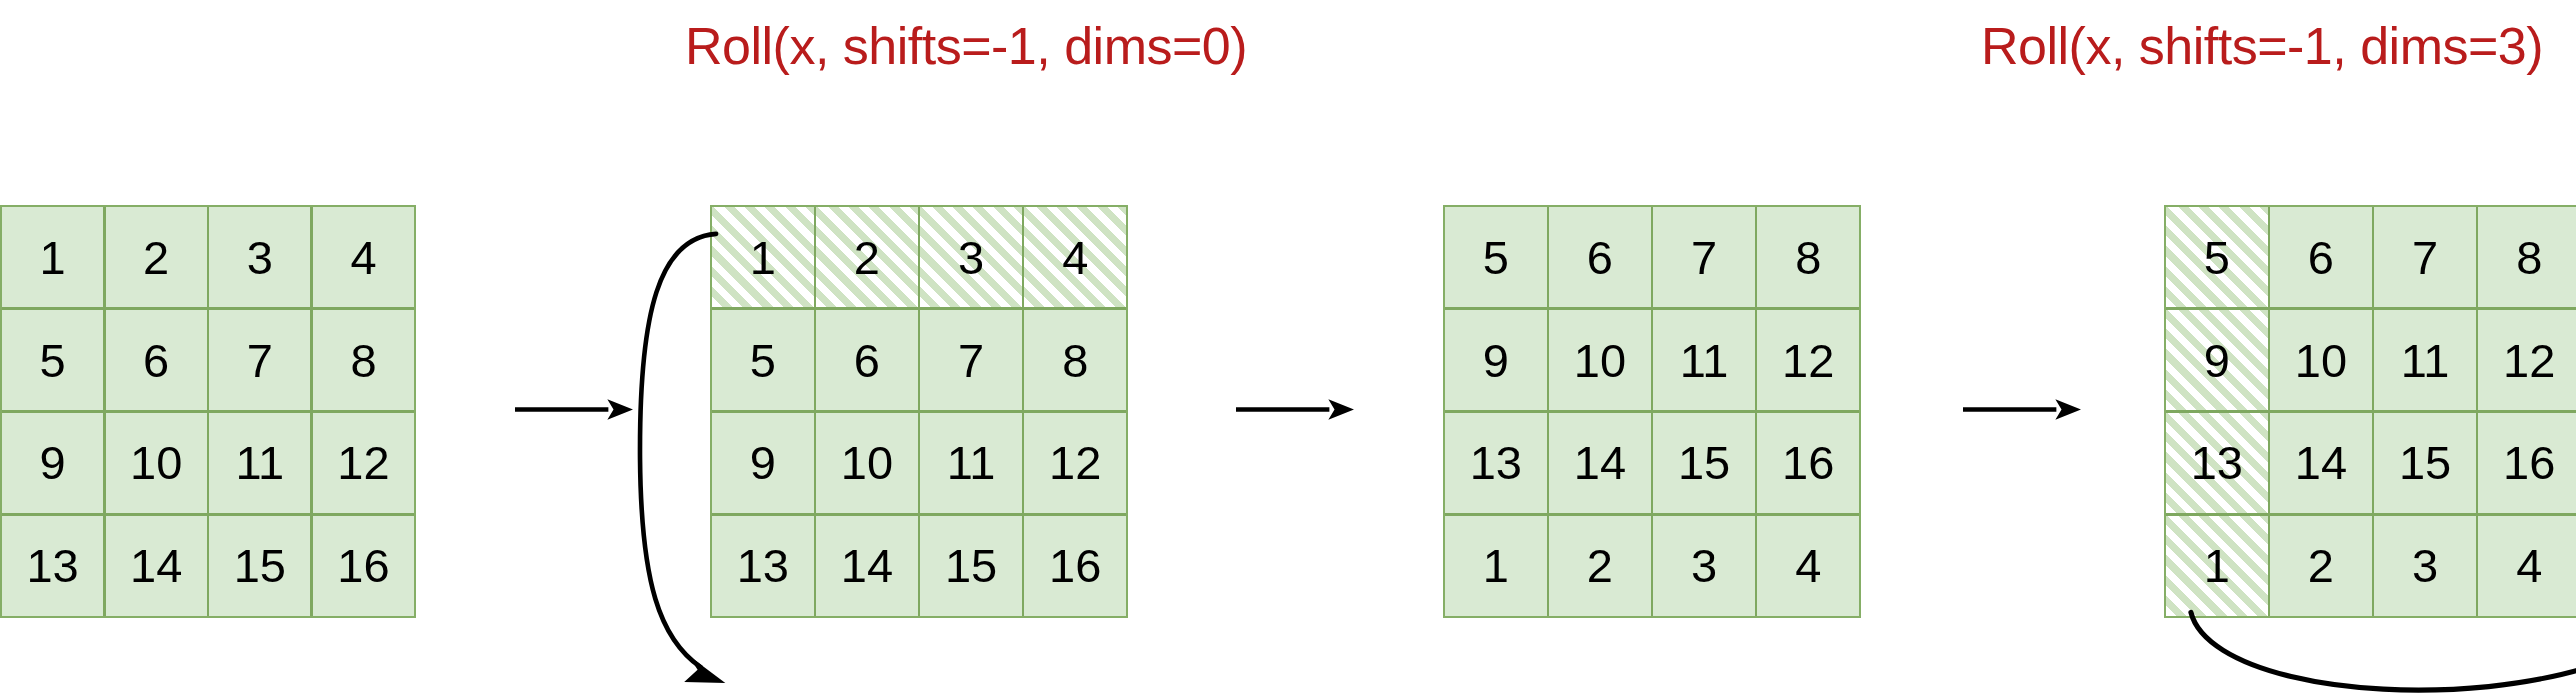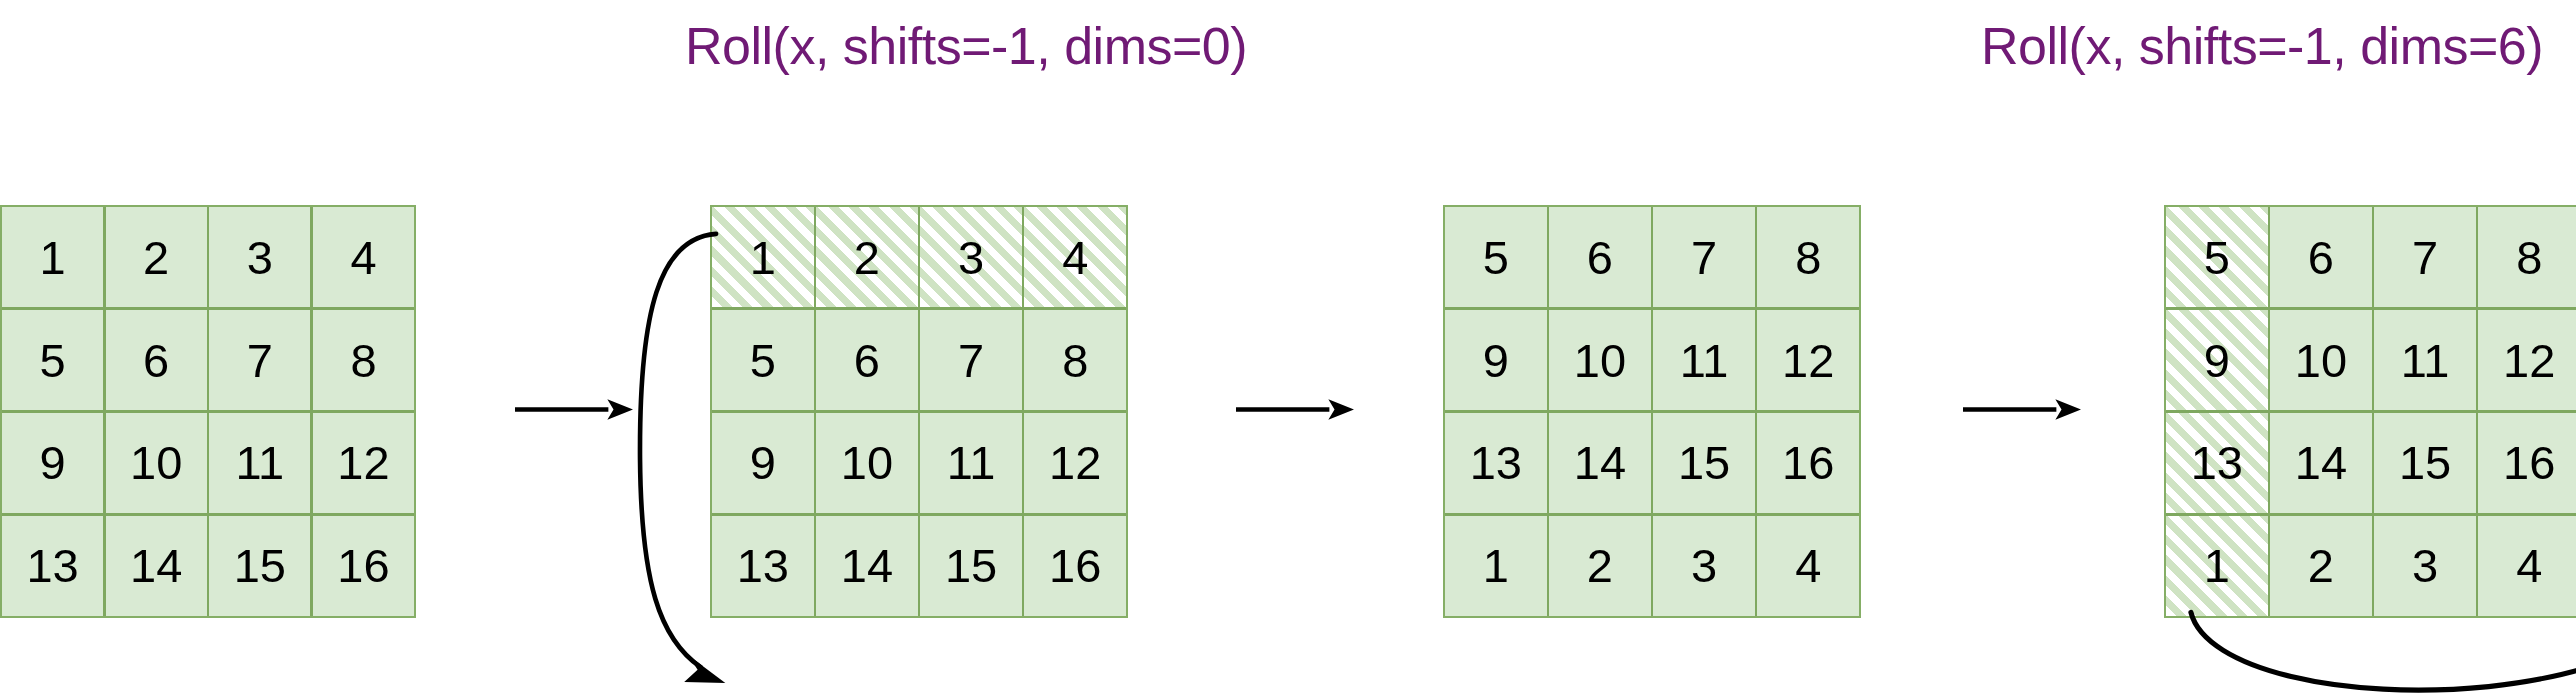--- a/index.html
+++ b/index.html
@@ -11,21 +11,21 @@
     width: 3300px;
     height: 698px;
     position: relative;
     overflow: hidden;
     font-family: "Liberation Sans", sans-serif;
   }
 
   
   .title {
     position: absolute;
-    color: #701a75;
+    color: #b91c1c;
     font-family: "Liberation Sans", sans-serif;
     font-size: 52px;
     font-weight: 400;
     white-space: nowrap;
     letter-spacing: -0.5px;
   }
   #title-roll-dim0 { left: 685px; top: 15.5px; }
   #title-roll-dim1 { left: 1981px; top: 15.5px; }
 
   
@@ -83,21 +83,21 @@
     overflow: visible;
   }
   #arrow-curve-row { left: 639px; top: 227px; width: 185px; height: 464px; }
   #arrow-curve-col { left: 2128px; top: 598px; width: 577px; height: 103px; }
 </style>
 </head>
 <body>
 
 <div class="title" id="title-roll-dim0">Roll(x, shifts=-1, dims=0)</div>
 
-<div class="title" id="title-roll-dim1">Roll(x, shifts=-1, dims=6)</div>
+<div class="title" id="title-roll-dim1">Roll(x, shifts=-1, dims=3)</div>
 
 <div class="matrix" id="matrix-1">
   <div class="cell">1</div>
   <div class="cell">2</div>
   <div class="cell">3</div>
   <div class="cell">4</div>
   <div class="cell">5</div>
   <div class="cell">6</div>
   <div class="cell">7</div>
   <div class="cell">8</div>

